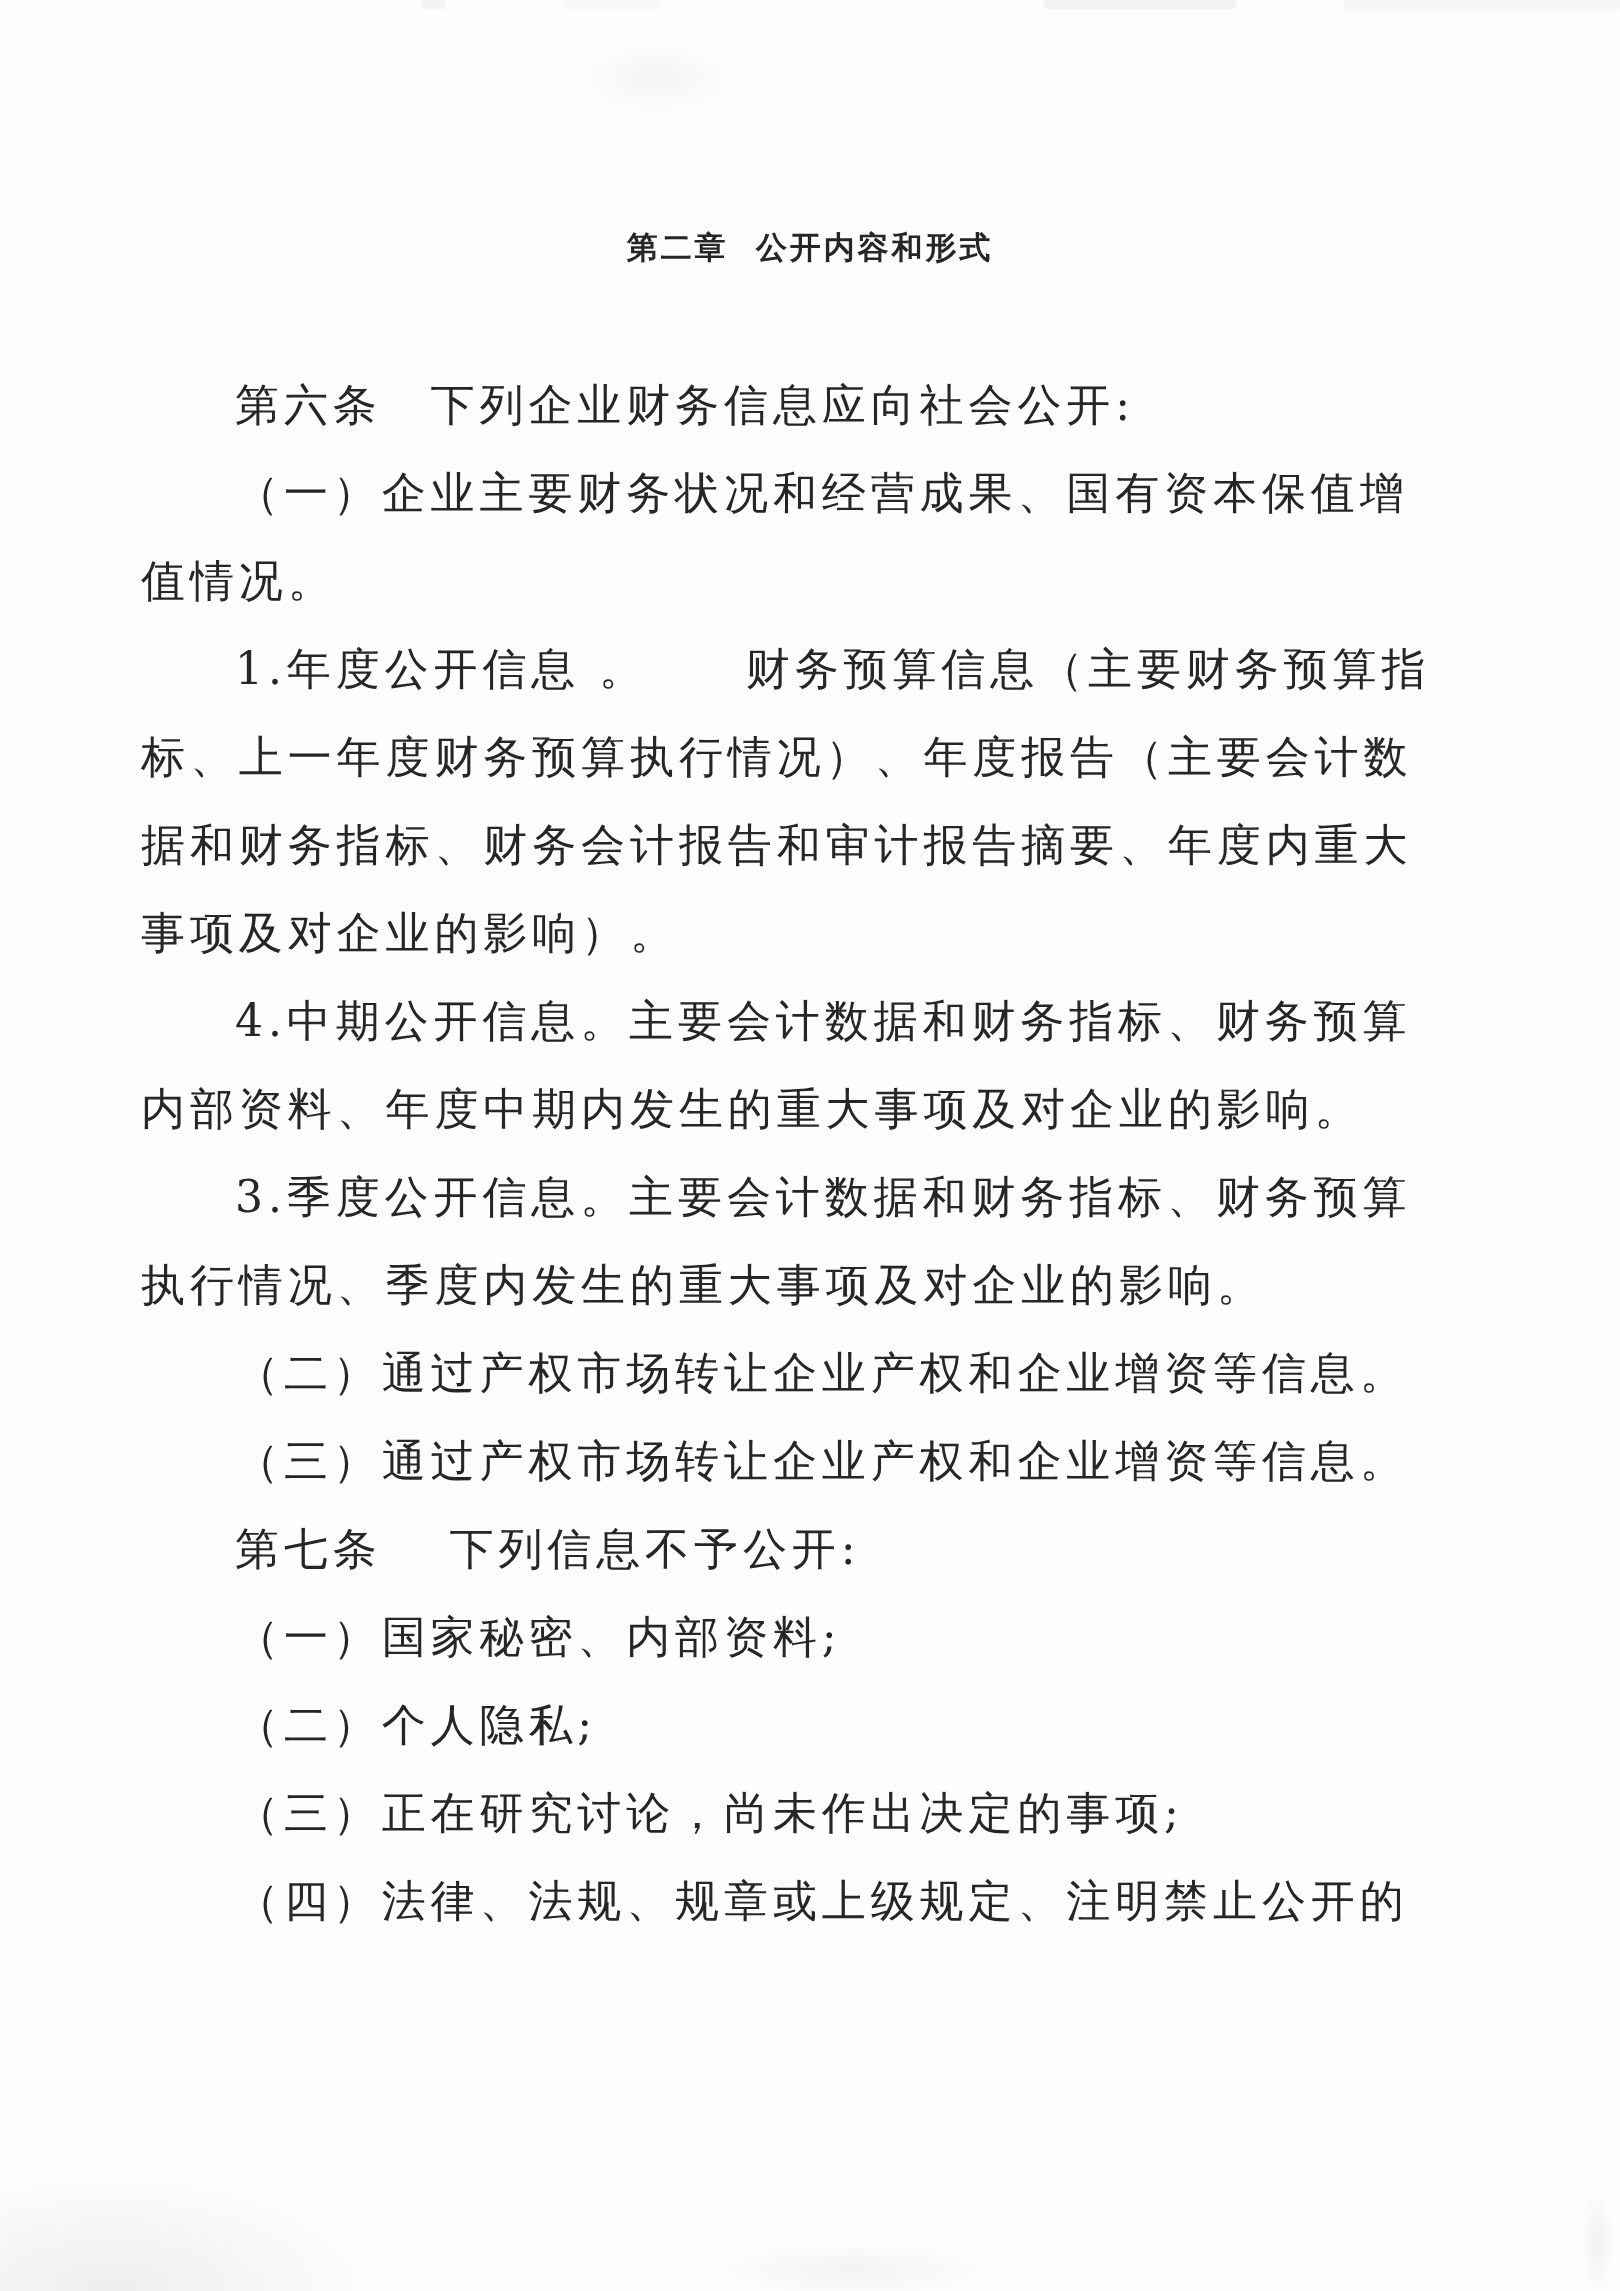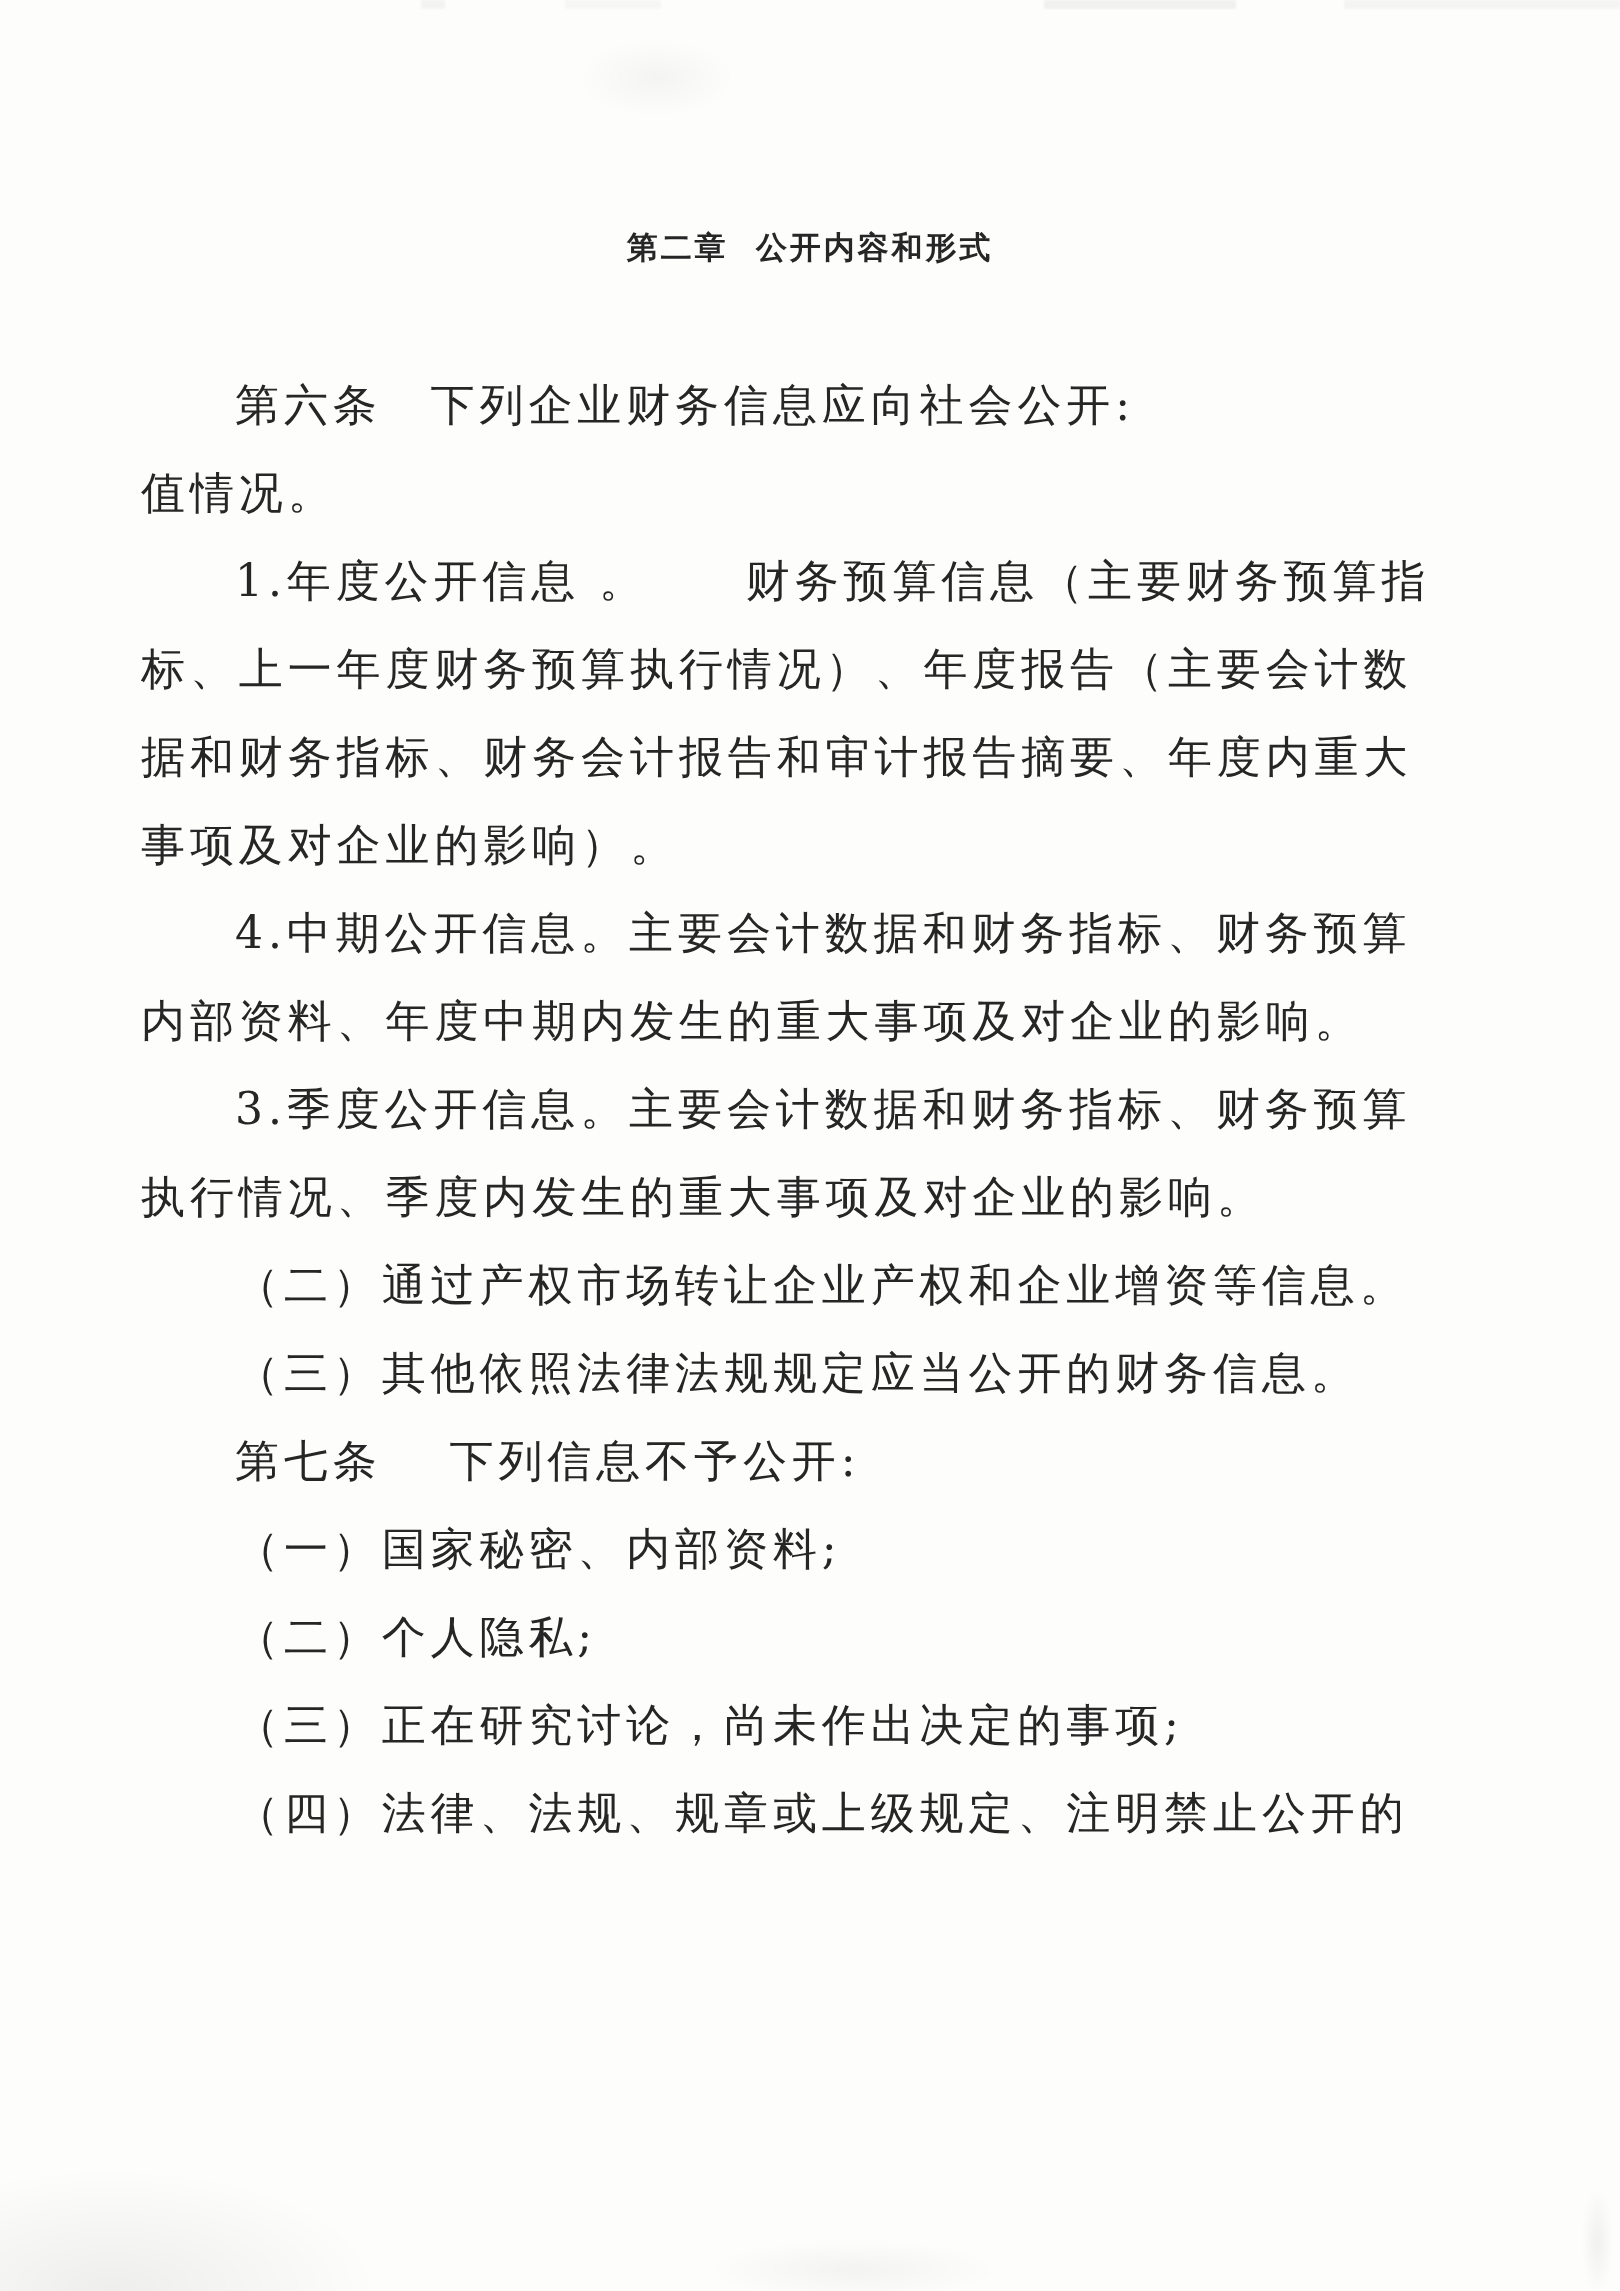--- a/index.html
+++ b/index.html
@@ -97,31 +97,32 @@
 </style>
 </head>
 <body>
 
 <div class="page" style="background: rgb(253, 253, 252); color: rgb(38, 38, 38);">
 
   <h1 class="chapter-title">第二章  公开内容和形式</h1>
 
   <div class="body-text" id="body-lines">
       <div class="line indent">第六条　下列企业财务信息应向社会公开:</div>
+      <div class="line indent">（一）企业主要财务状况和经营成果、国有资本保值增</div>
       <div class="line">值情况。</div>
       <div class="line indent">1.年度公开信息 。　　财务预算信息（主要财务预算指</div>
       <div class="line">标、上一年度财务预算执行情况）、年度报告（主要会计数</div>
       <div class="line">据和财务指标、财务会计报告和审计报告摘要、年度内重大</div>
       <div class="line">事项及对企业的影响）。</div>
       <div class="line indent">4.中期公开信息。主要会计数据和财务指标、财务预算</div>
       <div class="line">内部资料、年度中期内发生的重大事项及对企业的影响。</div>
       <div class="line indent">3.季度公开信息。主要会计数据和财务指标、财务预算</div>
       <div class="line">执行情况、季度内发生的重大事项及对企业的影响。</div>
       <div class="line indent">（二）通过产权市场转让企业产权和企业增资等信息。</div>
-      <div class="line indent">（三）其他依照法律法规规定应当公开的财务信息。</div>
+      <div class="line indent">（三）通过产权市场转让企业产权和企业增资等信息。</div>
       <div class="line indent">第七条　 下列信息不予公开:</div>
       <div class="line indent">（一）国家秘密、内部资料;</div>
       <div class="line indent">（二）个人隐私;</div>
       <div class="line indent">（三）正在研究讨论，尚未作出决定的事项;</div>
       <div class="line indent">（四）法律、法规、规章或上级规定、注明禁止公开的</div>
     </div>
 
   <div class="artifact artifact-top-edge"></div>
   <div class="artifact artifact-top-smudge"></div>
   <div class="artifact artifact-bottom-left"></div>

